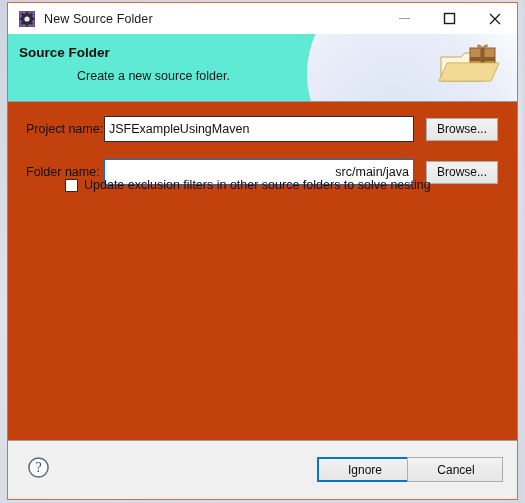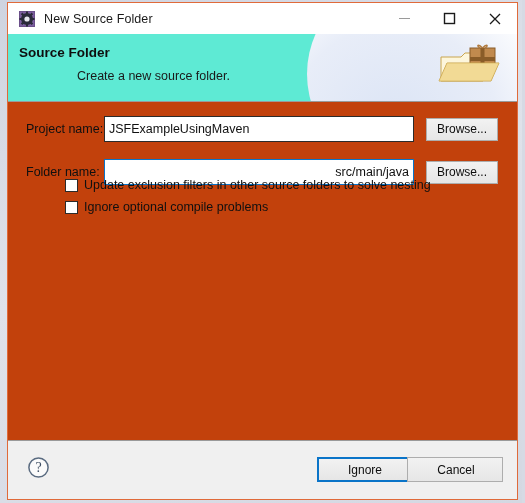--- a/index.html
+++ b/index.html
@@ -312,24 +312,20 @@
         <span class="field-label">Folder name:</span>
         <input class="text-input focused" type="text" readonly="" value="src/main/java" style="">
         <button class="btn btn-browse">Browse...</button>
       </div>
 
       <div class="cbrow" style="top:76px;">
         <span class="cbox"></span>
         <span class="cblabel">Update exclusion filters in other source folders to solve nesting</span>
       </div>
 
-      <div class="cbrow" style="top:98px;">
-        <span class="cbox"></span>
-        <span class="cblabel">Ignore optional compile problems</span>
-      </div>
 
     </div>
 
     <div class="buttonbar">
       <span class="help-icon">
         <svg width="23" height="23" viewBox="0 0 23 23">
           <circle cx="11.5" cy="11.5" r="9.6" fill="#fbfbfb" stroke="#5a6b80" stroke-width="1.5"></circle>
           <text x="11.5" y="16.4" text-anchor="middle" font-family="Liberation Serif, serif" font-size="14" fill="#3e4e63">?</text>
         </svg>
       </span>

